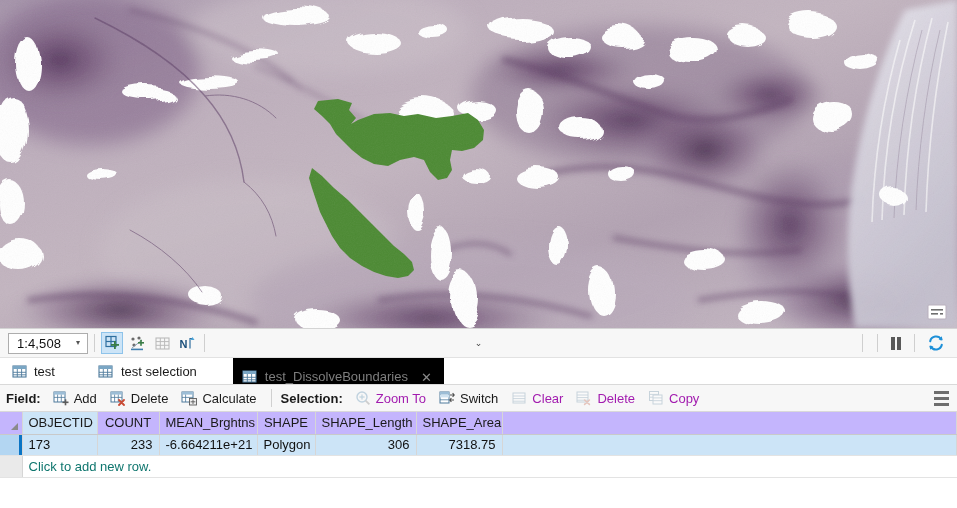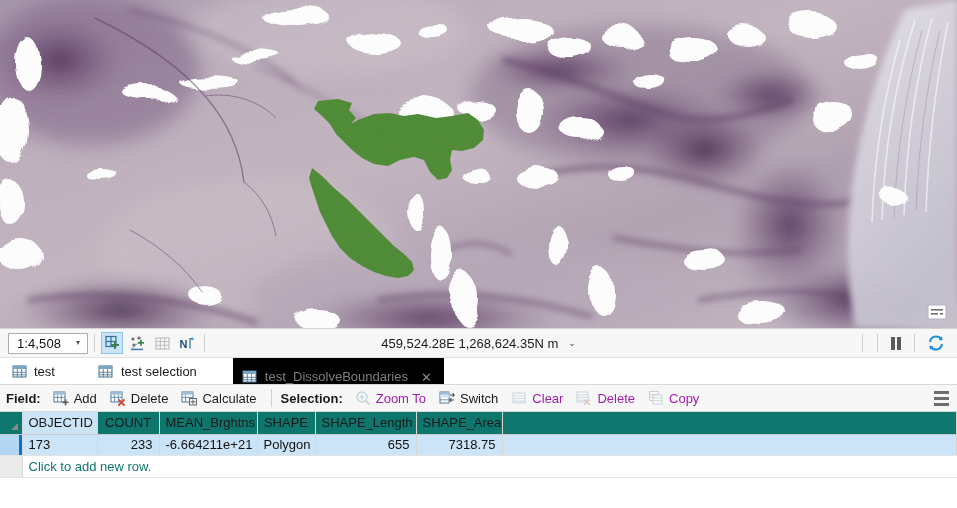--- a/index.html
+++ b/index.html
@@ -170,21 +170,21 @@
     font-weight: normal;
     height: 21px;
     padding: 0 6px;
     border-right: 1px solid #d6d6d6;
     border-bottom: 1px solid #e3e3e3;
     overflow: hidden;
     white-space: nowrap;
     vertical-align: middle;
   }
   table.grid thead th {
-    background: #0f766e;
+    background: #c4b5fd;
     border-bottom: 1px solid #c9c9c9;
     text-align: center;
     color: #1a1a1a;
     height: 22px;
     cursor: pointer;
   }
   table.grid thead th.sel-col { background: #cce4f7; }
   th.corner, td.rowhdr {
     width: 22px; padding: 0;
     background: #eaeaea;
@@ -446,21 +446,20 @@
           <text x="0.5" y="13" font-family="Liberation Sans, sans-serif" font-size="11" font-weight="bold" fill="#1a4f7a">N</text>
           <path d="M11,13.5 L11,3.5 L14,3.5" stroke="#2f6f9f" stroke-width="1.2" fill="none"></path>
           <path d="M13.5,2 L15.5,5 L11.6,5 Z" fill="#4aa3d8"></path>
         </svg>
       </div>
     </div>
 
     <div class="vsep"></div>
 
     <div class="coords">
-      <span>459,524.28E 1,268,624.35N m</span>
       <span class="caret">⌄</span>
     </div>
 
     <div class="status-right">
       <div class="vsep"></div>
       <div class="vsep"></div>
       <div class="pause-btn">
         <i></i>
           <i></i>
       </div>
@@ -672,21 +671,21 @@
           <th></th>
         </tr>
       </thead>
       <tbody>
         <tr class="row-selected">
           <td class="rowhdr"></td>
           <td class="txt">173</td>
           <td class="num">233</td>
           <td class="num">-6.664211e+21</td>
           <td class="txt">Polygon</td>
-          <td class="num">655</td>
+          <td class="num">306</td>
           <td class="num">7318.75</td>
           <td class="blank"></td>
         </tr>
         <tr class="addrow">
           <td class="rowhdr"></td>
           <td class="txt" colspan="7" style="border-right:none">Click to add new row.</td>
         </tr>
       </tbody>
     </table>
     <div class="grid-bottom-fill"></div>

